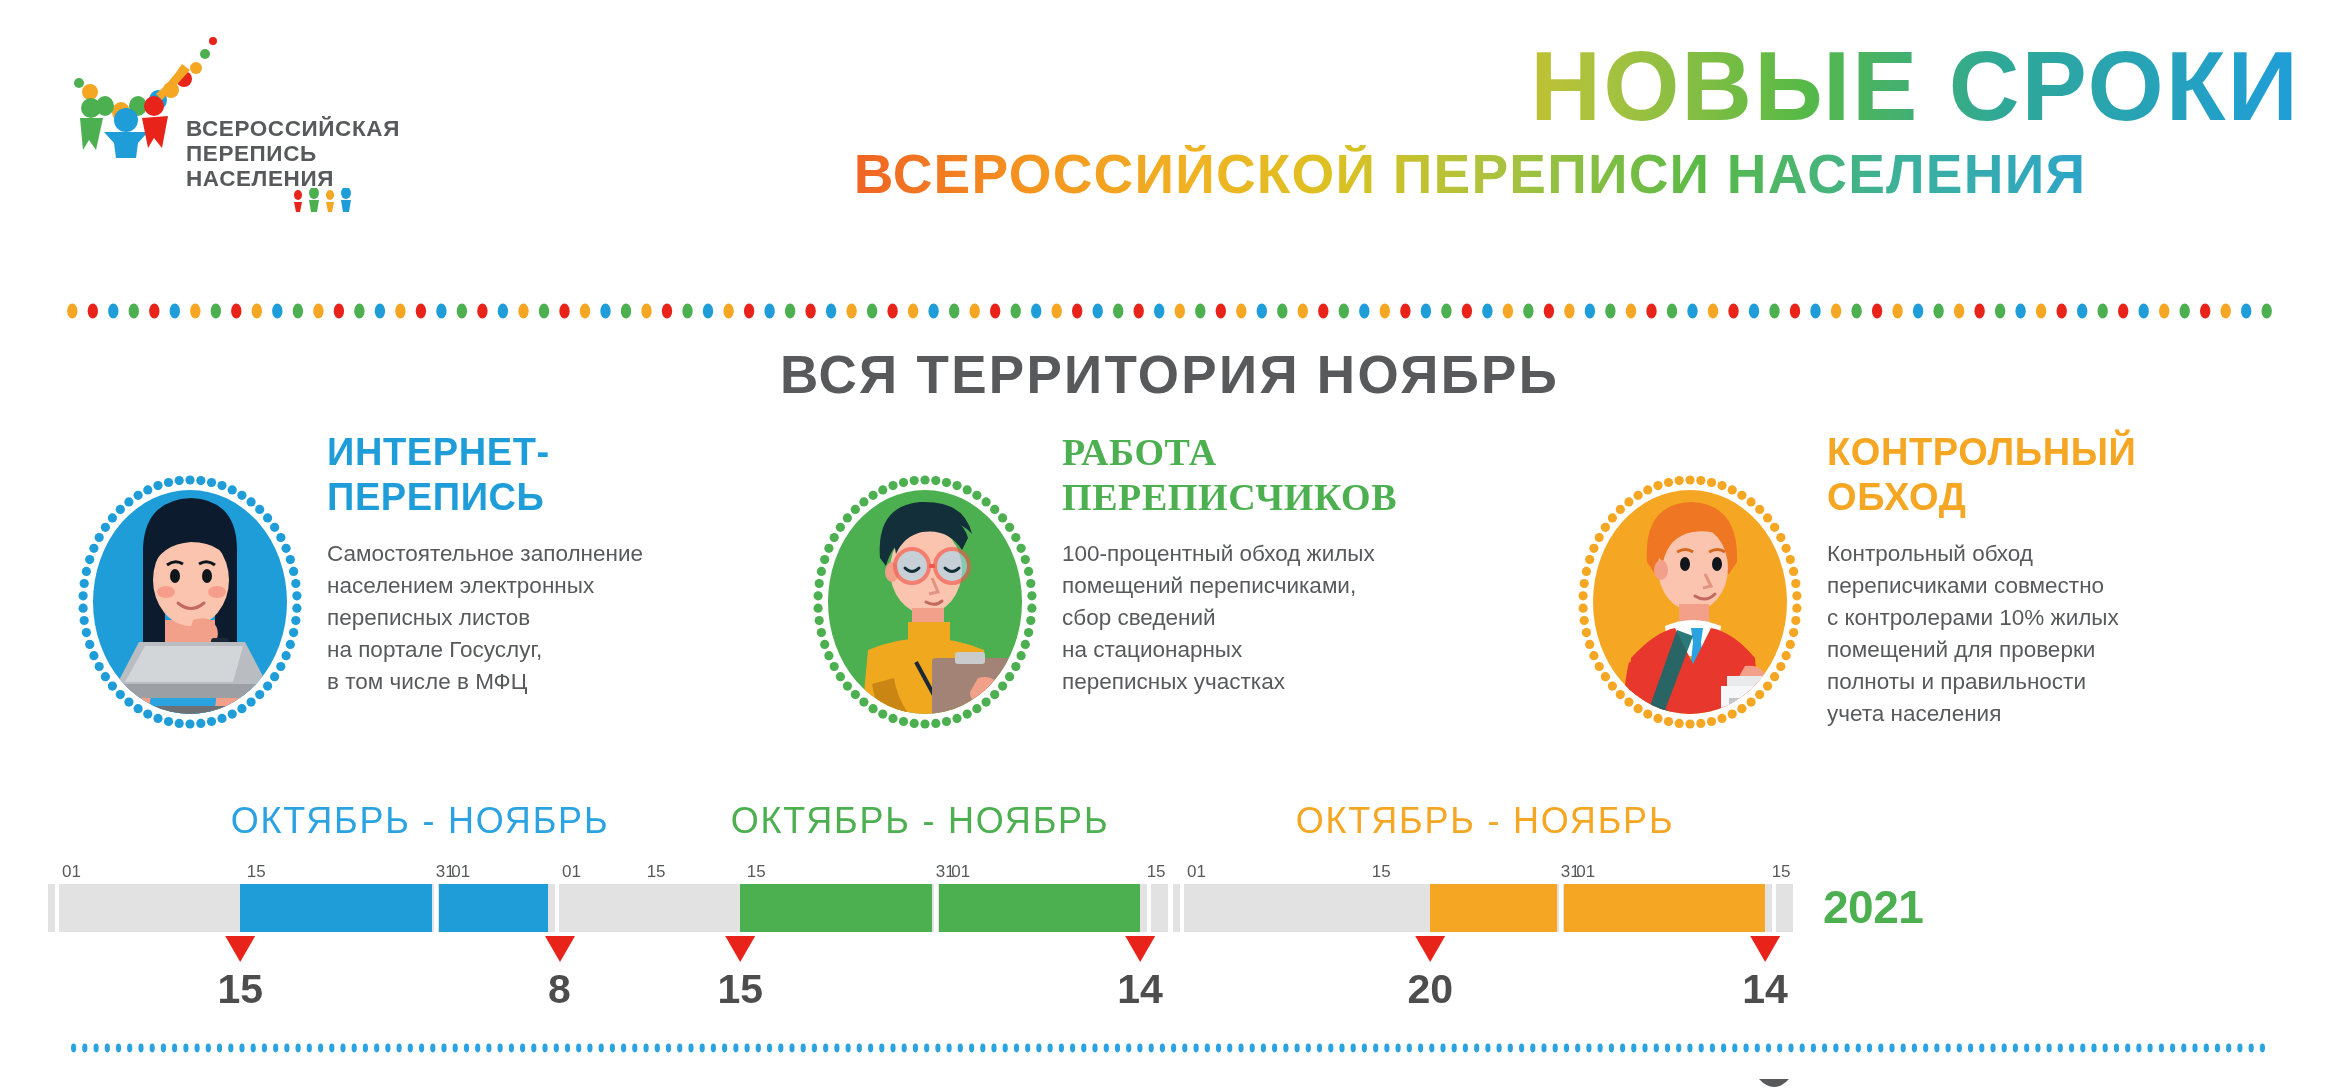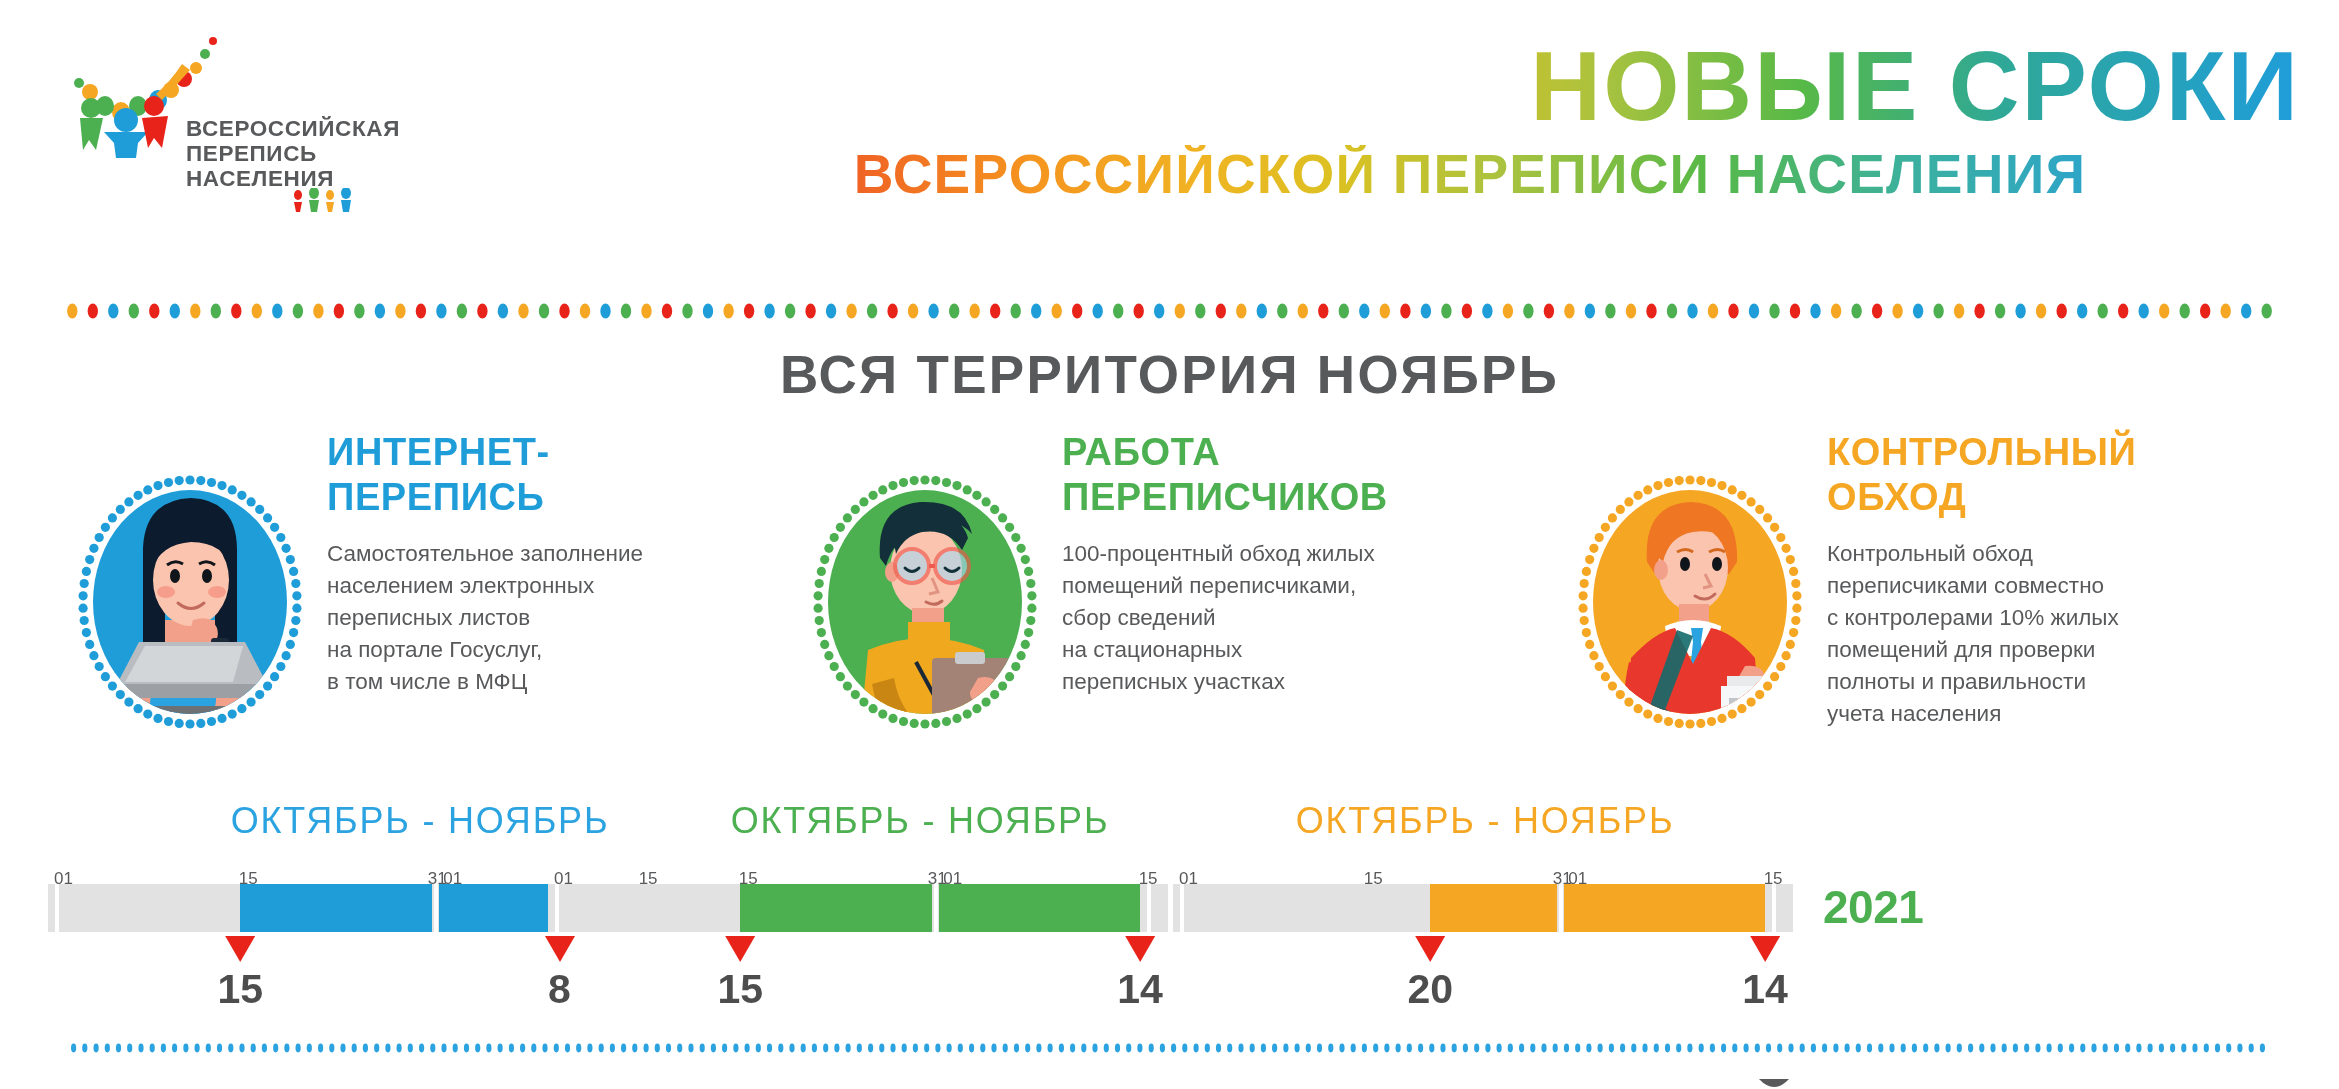--- a/index.html
+++ b/index.html
@@ -72,21 +72,21 @@
     font-weight: bold; font-size: 38px; line-height: 45px; letter-spacing: 0.6px;
     white-space: pre-line;
   }
   .col-body {
     position: absolute; left: 272px; width: 470px;
     font-family: "Liberation Sans", sans-serif;
     font-size: 22.5px; line-height: 32px; color: #58595b;
     white-space: pre-line;
   }
   .c1 .col-head { color: #1f9dd9; }
-  .c2 .col-head { color: #4caf50; }
+  .c2 .col-head { color: #4caf50; font-family: Liberation Serif, serif; }
   .c3 .col-head { color: #f5a623; }
   .c1 .col-body { top: 108px; }
   .c2 .col-body { top: 108px; }
   .c3 .col-body { top: 108px; }
 
   
   .tl { position: absolute; top: 800px; width: 760px; height: 270px; }
   .tl-1 { left: 40px; }
   .tl-2 { left: 540px; }
   .tl-3 { left: 1045px; }
@@ -96,21 +96,21 @@
     position: absolute; left: 0; top: 0; width: 100%;
     text-align: center;
     font-family: "Liberation Sans", sans-serif;
     font-size: 36px; letter-spacing: 1.8px;
   }
   .m1 { color: #2ba3e0; }
   .m2 { color: #4caf50; }
   .m3 { color: #f5a623; }
 
   .tl-area { position: absolute; left: 8px; top: 62px; width: 620px; height: 120px; }
-  .tick-row { position: absolute; left: 8px; top: 0; width: 620px; height: 20px; margin-top: 7px; }
+  .tick-row { position: absolute; left: 16px; top: 0; width: 620px; height: 20px; }
   .tick-lbl {
     position: absolute; top: 0;
     font-family: "Liberation Sans", sans-serif;
     font-size: 17px; color: #58595b; transform: translateX(-50%);
   }
   .track {
     position: absolute; left: 0; top: 22px; width: 620px; height: 48px;
     background: #e2e2e2;
   }
   .track-seg { position: absolute; top: 0; height: 48px; }

